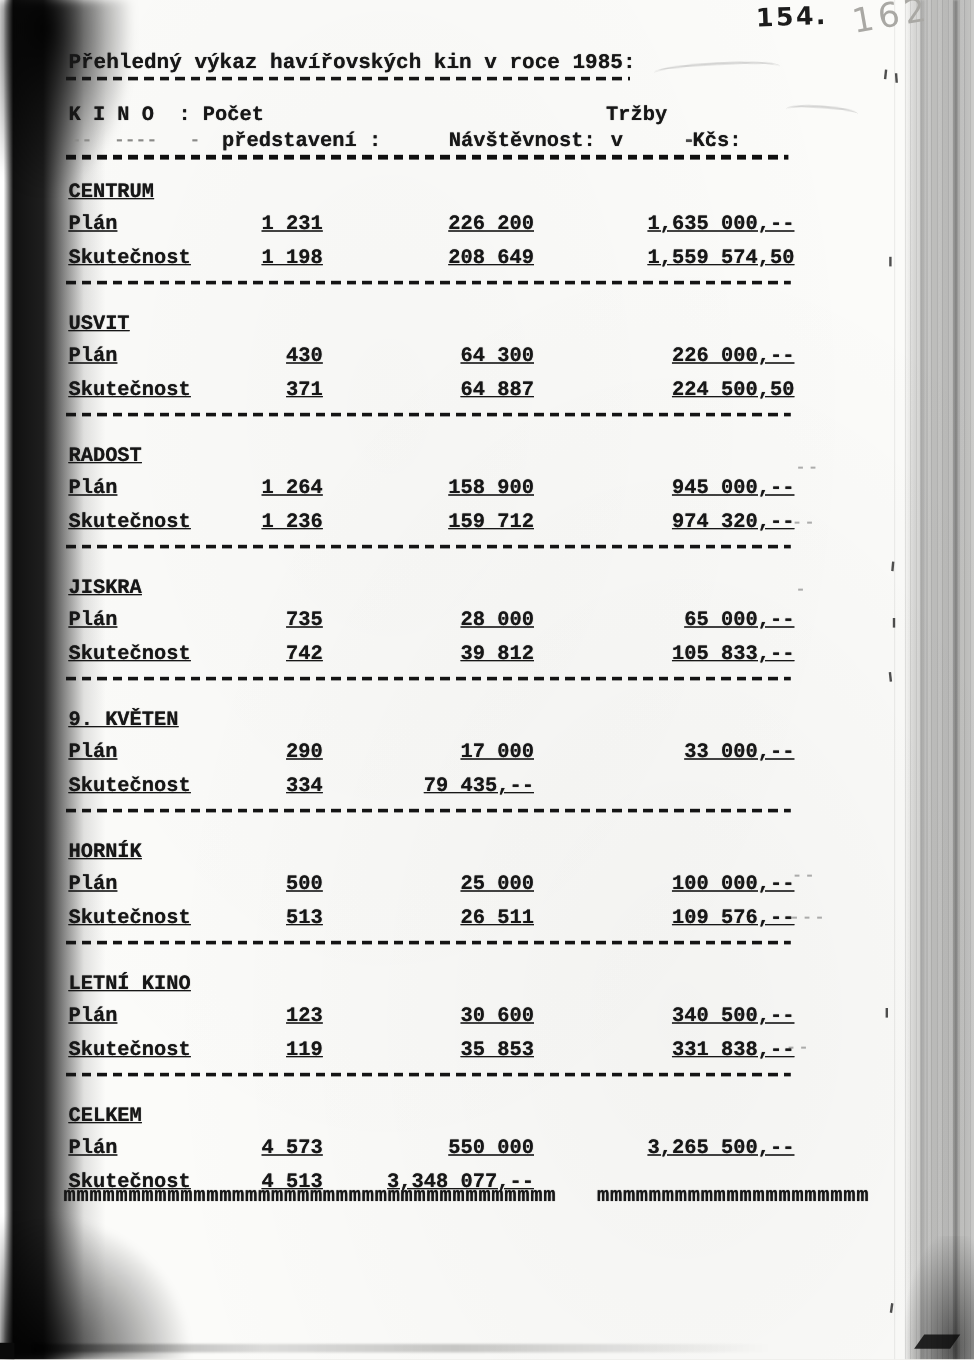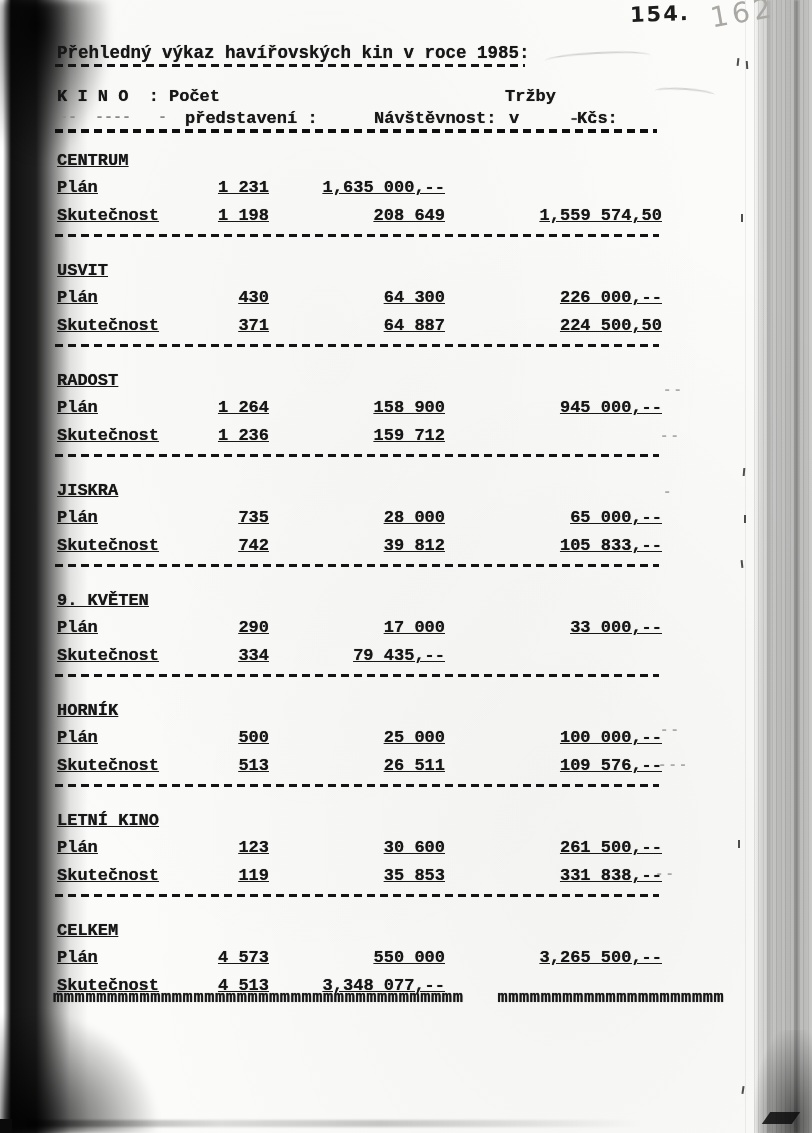--- a/index.html
+++ b/index.html
@@ -147,20 +147,21 @@
   </div>
   <div class="header-sep"></div>
 
   <div class="section" style="top:148px">
     <div class="srow name-row">
         <span class="c c1">CENTRUM</span>
       </div>
     <div class="srow r1">
       <span class="c c1">Plán</span>
       <span class="c c2">1 231</span>
+      <span class="c c3">226 200</span>
       <span class="c c4">1,635 000,--</span>
     </div>
     <div class="srow r2">
       <span class="c c1">Skutečnost</span>
       <span class="c c2">1 198</span>
       <span class="c c3">208 649</span>
       <span class="c c4">1,559 574,50</span>
     </div>
     <div class="sep"></div>
   </div>
@@ -191,20 +192,21 @@
     <div class="srow r1">
       <span class="c c1">Plán</span>
       <span class="c c2">1 264</span>
       <span class="c c3">158 900</span>
       <span class="c c4">945 000,--</span>
     </div>
     <div class="srow r2">
       <span class="c c1">Skutečnost</span>
       <span class="c c2">1 236</span>
       <span class="c c3">159 712</span>
+      <span class="c c4">974 320,--</span>
     </div>
     <div class="sep"></div>
   </div>
 
   <div class="section" style="top:478px">
     <div class="srow name-row">
         <span class="c c1">JISKRA</span>
       </div>
     <div class="srow r1">
       <span class="c c1">Plán</span>
@@ -259,21 +261,21 @@
   </div>
 
   <div class="section" style="top:808px">
     <div class="srow name-row">
         <span class="c c1">LETNÍ KINO</span>
       </div>
     <div class="srow r1">
       <span class="c c1">Plán</span>
       <span class="c c2">123</span>
       <span class="c c3">30 600</span>
-      <span class="c c4">261 500,--</span>
+      <span class="c c4">340 500,--</span>
     </div>
     <div class="srow r2">
       <span class="c c1">Skutečnost</span>
       <span class="c c2">119</span>
       <span class="c c3">35 853</span>
       <span class="c c4">331 838,--</span>
     </div>
     <div class="sep"></div>
   </div>
 

